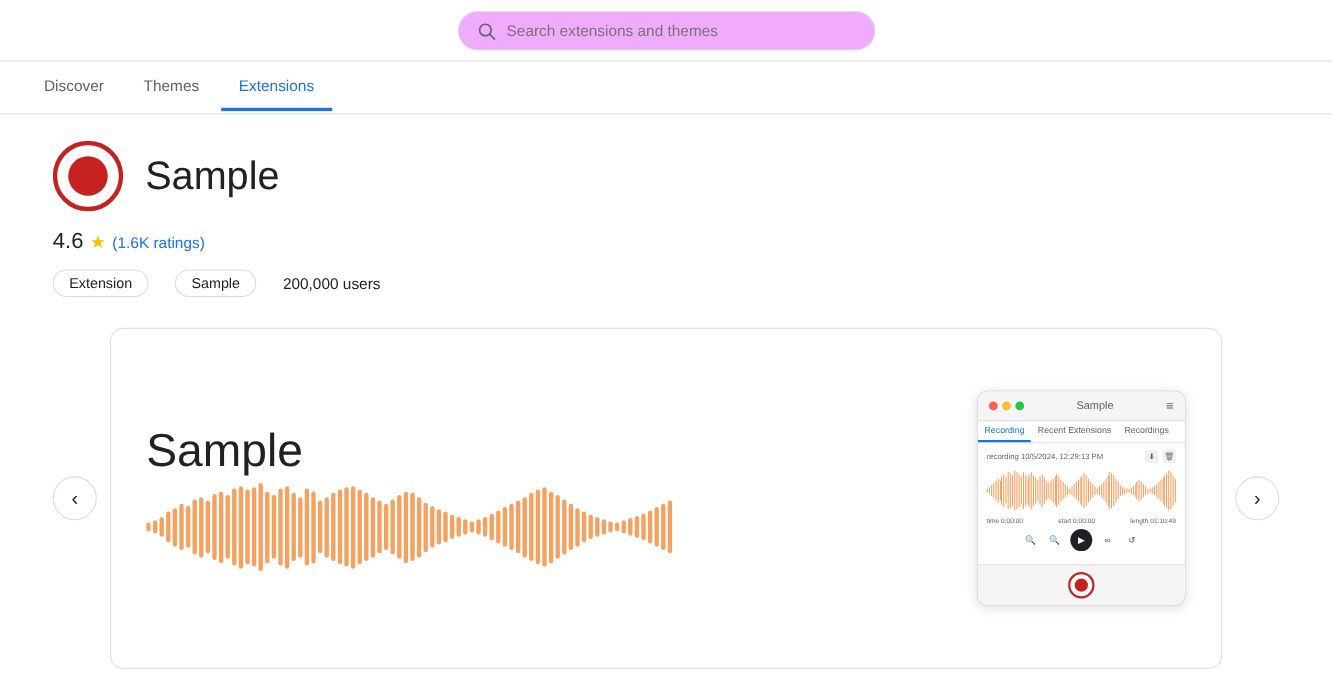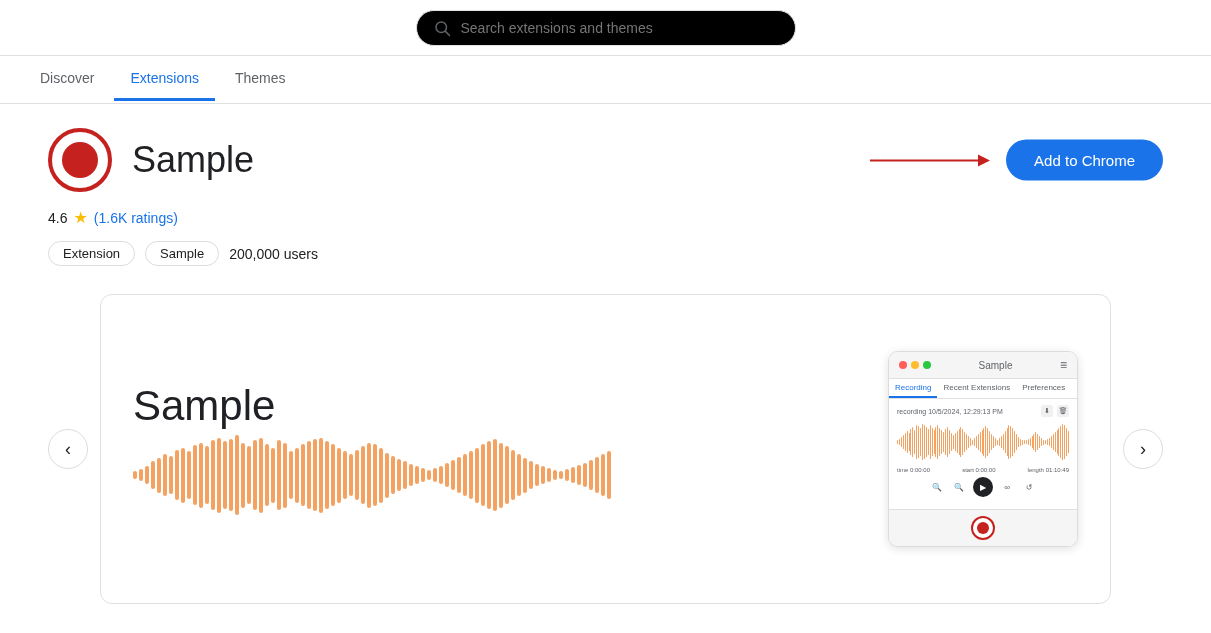--- a/index.html
+++ b/index.html
@@ -38,21 +38,21 @@
     }
     .search-bar {
       display: flex;
       align-items: center;
       border: 1px solid #dfe1e5;
       border-radius: 24px;
       padding: 8px 16px;
       gap: 10px;
       width: 380px;
       margin: 0 auto;
-      background: #000000;
+      background: #f0abfc;
     }
     .search-bar input {
       border: none;
       background: transparent;
       outline: none;
       font-size: 14px;
       color: #5f6368;
       width: 100%;
     }
     .search-icon-svg {
@@ -137,37 +137,37 @@
     
     .ratings-row {
       display: flex;
       align-items: center;
       gap: 6px;
       margin-bottom: 14px;
       font-size: 14px;
     }
     .rating-num {
       color: #202124;
-      font-size: 14px;
+      font-size: 20px;
     }
     .star-icon {
       color: #fbbc04;
       font-size: 16px;
     }
     .ratings-link {
       color: #1a73e8;
       text-decoration: none;
       font-size: 14px;
     }
 
     
     .tags-row {
       display: flex;
       align-items: center;
-      gap: 10px;
+      gap: 24px;
       margin-bottom: 28px;
     }
     .tag {
       border: 1px solid #dadce0;
       border-radius: 16px;
       padding: 4px 14px;
       font-size: 13px;
       color: #202124;
     }
     .users-text {
@@ -401,43 +401,34 @@
     <svg class="search-icon-svg" width="18" height="18" viewBox="0 0 24 24" fill="none" stroke="#5f6368" stroke-width="2" stroke-linecap="round" stroke-linejoin="round">
       <circle cx="11" cy="11" r="7"></circle>
       <line x1="16.5" y1="16.5" x2="22" y2="22"></line>
     </svg>
     <input type="text" placeholder="Search extensions and themes" style="">
   </div>
 </header>
 
 <nav class="nav">
   <a class="nav-item">Discover</a>
+  <a class="nav-item">Themes</a>
   <a class="nav-item active">Extensions</a>
-  <a class="nav-item">Themes</a>
 </nav>
 
 <main class="main">
 
   <div class="ext-header">
 
     <svg class="ext-icon" viewBox="0 0 64 64" xmlns="http://www.w3.org/2000/svg">
       <circle cx="32" cy="32" r="30" fill="none" stroke="#c5221f" stroke-width="4"></circle>
       <circle cx="32" cy="32" r="18" fill="#c5221f"></circle>
     </svg>
     <h1 class="ext-title">Sample</h1>
 
-    <div class="cta-area">
-      <div class="arrow-area">
-        <svg width="120" height="24" viewBox="0 0 120 24" xmlns="http://www.w3.org/2000/svg">
-          <line x1="0" y1="12" x2="108" y2="12" stroke="#c5221f" stroke-width="2"></line>
-          <polygon points="108,6 120,12 108,18" fill="#c5221f"></polygon>
-        </svg>
-      </div>
-      <button class="add-to-chrome-btn">Add to Chrome</button>
-    </div>
   </div>
 
   <div class="ratings-row">
     <span class="rating-num">4.6</span>
     <span class="star-icon">★</span>
     <a class="ratings-link">(1.6K ratings)</a>
   </div>
 
   <div class="tags-row">
     <span class="tag">Extension</span>
@@ -546,21 +537,21 @@
               <div class="tl tl-yellow"></div>
               <div class="tl tl-green"></div>
             </div>
             <span class="popup-title-text">Sample</span>
             <span class="popup-menu-icon">≡</span>
           </div>
 
           <div class="popup-tabs">
             <div class="popup-tab active">Recording</div>
             <div class="popup-tab">Recent Extensions</div>
-            <div class="popup-tab">Preferences</div>
+            <div class="popup-tab">Recordings</div>
           </div>
 
           <div class="popup-body">
             <div class="popup-recording-row">
               <span>recording 10/5/2024, 12:29:13 PM</span>
               <div class="popup-icons-row">
                 <div class="popup-icon-btn">⬇</div>
                 <div class="popup-icon-btn">🗑</div>
               </div>
             </div>

